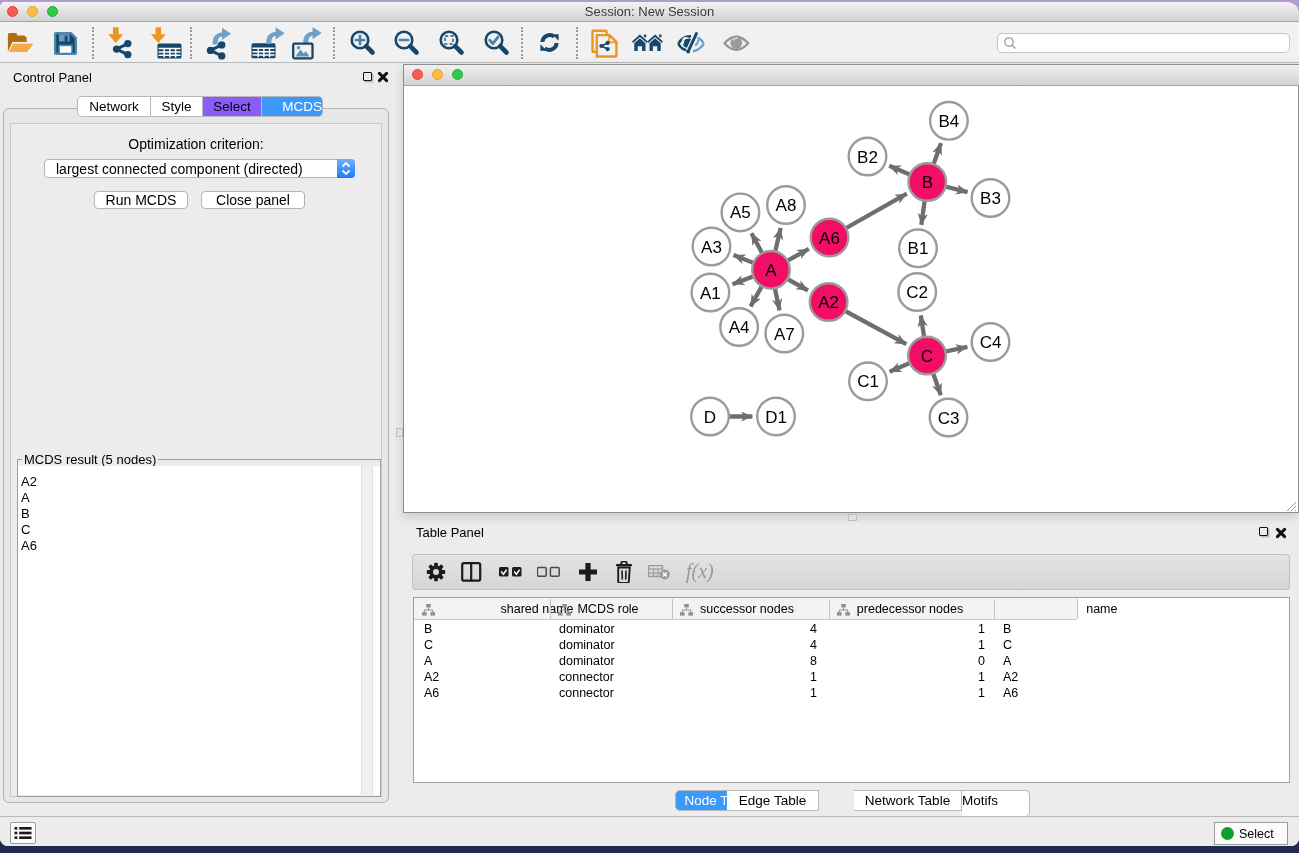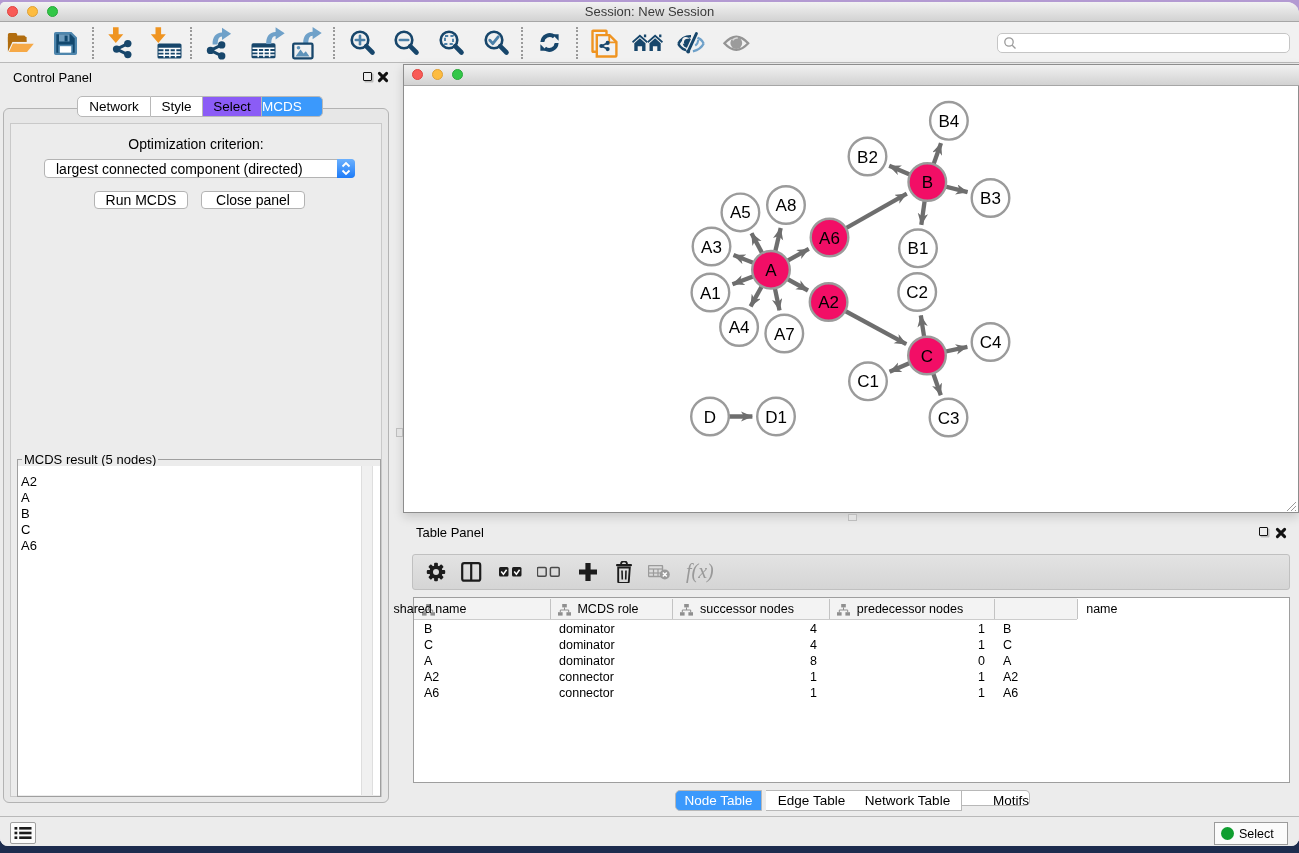--- a/index.html
+++ b/index.html
@@ -171,21 +171,21 @@
 
   <div class="abs" style="left:13px;top:70px;font-size:13px">Control Panel</div>
   <div style="position:absolute;left:363px;top:72px;width:9px;height:9px;border:1.6px solid #111;border-radius:1px;box-shadow:1.5px 1.5px 0 #bbb"></div>
   <svg style="position:absolute;left:377px;top:71px" width="12.0" height="12.0" viewBox="0 0 12 12">
 <path d="M2.4,2.4 L9.6,9.6 M9.6,2.4 L2.4,9.6" stroke="#111" stroke-width="3" stroke-linecap="round"></path>
     </svg>
   <div class="abs" style="left:3px;top:108px;width:386px;height:695px;border:1px solid #b3b3b3;border-radius:6px;background:#e7e7e7"></div>
   <div style="position:absolute;left:77px;top:96px;width:74px;height:21px;background:#fff;color:#000;border:1px solid #b8b8b8;border-radius:5px 0 0 5px;box-sizing:border-box;text-align:center;line-height:20px;font-size:13.5px">Network</div>
 <div style="position:absolute;left:151px;top:96px;width:52px;height:21px;background:#fff;color:#000;border:1px solid #b8b8b8;border-left:none;border-radius:0 0 0 0;box-sizing:border-box;text-align:center;line-height:20px;font-size:13.5px">Style</div>
 <div style="position:absolute;left:203px;top:96px;width:59px;height:21px;background:#8b5cf6;color:#000;border:1px solid #b8b8b8;border-left:none;border-radius:0 0 0 0;box-sizing:border-box;text-align:center;line-height:20px;font-size:13.5px">Select</div>
-<div style="position:absolute;left:262px;top:96px;width:61px;height:21px;background:#3b99fc;color:#fff;border:1px solid #b8b8b8;border-left:none;border-radius:0 5px 5px 0;box-sizing:border-box;text-align:left;line-height:20px;font-size:13.5px">MCDS</div>
+<div style="position:absolute;left:262px;top:96px;width:61px;height:21px;background:#3b99fc;color:#fff;border:1px solid #b8b8b8;border-left:none;border-radius:0 5px 5px 0;box-sizing:border-box;text-align:right;line-height:20px;font-size:13.5px">MCDS</div>
   <div class="abs" style="left:10px;top:123px;width:372px;height:674px;border:1px solid #c9c9c9;background:#ececec"></div>
   <div class="abs" style="left:10px;top:136px;width:372px;text-align:center;font-size:14px">Optimization criterion:</div>
   <div class="abs" style="left:44px;top:159px;width:311px;height:19px;background:#fff;border:1px solid #b3b3b3;border-radius:4px"></div>
   <div class="abs" style="left:56px;top:161px;font-size:14px">largest connected component (directed)</div>
   <div class="abs" style="left:337px;top:159px;width:18px;height:19px;background:linear-gradient(#6cb1fe,#1d7bf8);border-radius:0 4px 4px 0"></div>
   <svg class="abs" style="left:340px;top:161px" width="12" height="15" viewBox="0 0 12 15">
     <path d="M2.5,5.5 L6,2 L9.5,5.5" fill="none" stroke="#fff" stroke-width="1.8"></path>
     <path d="M2.5,9.5 L6,13 L9.5,9.5" fill="none" stroke="#fff" stroke-width="1.8"></path>
     </svg>
   <div class="abs" style="left:94px;top:191px;width:94px;height:18px;background:#fff;border:1px solid #b3b3b3;border-radius:4px;text-align:center;line-height:17px;font-size:14px">Run MCDS</div>
@@ -346,21 +346,21 @@
   <div class="abs" style="left:413px;top:597px;width:877px;height:186px;background:#fff;border:1px solid #9e9e9e"></div>
   <div class="abs" style="left:414px;top:598px;width:663px;height:22px;background:#f3f3f3;border-bottom:1px solid #cccccc"></div>
   <svg style="position:absolute;left:422px;top:604px" width="13" height="12" viewBox="0 0 13 12">
 <g fill="#8f8f8f">
         <rect x="4.2" y="0" width="4.6" height="3.4"></rect>
         <rect x="0" y="8.2" width="4.6" height="3.4"></rect>
         <rect x="8.4" y="8.2" width="4.6" height="3.4"></rect>
       </g>
 <path d="M6.5,3.4 V6 M2.3,8.2 V6 H10.7 V8.2" fill="none" stroke="#8f8f8f" stroke-width="1"></path>
     </svg>
-<div style="position:absolute;left:393.5px;top:598px;width:180px;height:22px;line-height:22px;text-align:left;font-size:12.5px">shared name</div>
+<div style="position:absolute;left:393.5px;top:598px;width:180px;height:22px;line-height:22px;text-align:right;font-size:12.5px">shared name</div>
 <svg style="position:absolute;left:558px;top:604px" width="13" height="12" viewBox="0 0 13 12">
 <g fill="#8f8f8f">
         <rect x="4.2" y="0" width="4.6" height="3.4"></rect>
         <rect x="0" y="8.2" width="4.6" height="3.4"></rect>
         <rect x="8.4" y="8.2" width="4.6" height="3.4"></rect>
       </g>
 <path d="M6.5,3.4 V6 M2.3,8.2 V6 H10.7 V8.2" fill="none" stroke="#8f8f8f" stroke-width="1"></path>
     </svg>
 <div style="position:absolute;left:518px;top:598px;width:180px;height:22px;line-height:22px;text-align:center;font-size:12.5px">MCDS role</div>
 <svg style="position:absolute;left:680px;top:604px" width="13" height="12" viewBox="0 0 13 12">
@@ -406,23 +406,23 @@
 <div style="position:absolute;left:559px;top:669px;height:16px;line-height:16px;font-size:12.5px">connector</div>
 <div style="position:absolute;left:700px;top:669px;width:117px;height:16px;line-height:16px;font-size:12.5px;text-align:right">1</div>
 <div style="position:absolute;left:870px;top:669px;width:115px;height:16px;line-height:16px;font-size:12.5px;text-align:right">1</div>
 <div style="position:absolute;left:1003px;top:669px;height:16px;line-height:16px;font-size:12.5px">A2</div>
 <div style="position:absolute;left:424px;top:685px;height:16px;line-height:16px;font-size:12.5px">A6</div>
 <div style="position:absolute;left:559px;top:685px;height:16px;line-height:16px;font-size:12.5px">connector</div>
 <div style="position:absolute;left:700px;top:685px;width:117px;height:16px;line-height:16px;font-size:12.5px;text-align:right">1</div>
 <div style="position:absolute;left:870px;top:685px;width:115px;height:16px;line-height:16px;font-size:12.5px;text-align:right">1</div>
 <div style="position:absolute;left:1003px;top:685px;height:16px;line-height:16px;font-size:12.5px">A6</div>
   <div style="position:absolute;left:675px;top:790px;width:87px;height:21px;background:#3b99fc;color:#fff;border:1px solid #b8b8b8;border-radius:5px 0 0 5px;box-sizing:border-box;text-align:center;line-height:20px;font-size:13.5px">Node Table</div>
-<div style="position:absolute;left:766px;top:790px;width:92px;height:21px;background:#fff;color:#000;border:1px solid #b8b8b8;border-left:none;border-radius:0 0 0 0;box-sizing:border-box;text-align:center;line-height:20px;font-size:13.5px">Edge Table</div>
+<div style="position:absolute;left:727px;top:790px;width:92px;height:21px;background:#fff;color:#000;border:1px solid #b8b8b8;border-left:none;border-radius:0 0 0 0;box-sizing:border-box;text-align:center;line-height:20px;font-size:13.5px">Edge Table</div>
 <div style="position:absolute;left:854px;top:790px;width:108px;height:21px;background:#fff;color:#000;border:1px solid #b8b8b8;border-left:none;border-radius:0 0 0 0;box-sizing:border-box;text-align:center;line-height:20px;font-size:13.5px">Network Table</div>
-<div style="position:absolute;left:962px;top:790px;width:68px;height:16px;background:#fff;color:#000;border:1px solid #b8b8b8;border-left:none;border-radius:0 5px 5px 0;box-sizing:border-box;text-align:right;line-height:20px;font-size:13.5px">Motifs</div>
+<div style="position:absolute;left:962px;top:790px;width:68px;height:27px;background:#fff;color:#000;border:1px solid #b8b8b8;border-left:none;border-radius:0 5px 5px 0;box-sizing:border-box;text-align:left;line-height:20px;font-size:13.5px">Motifs</div>
 
   <div class="abs" style="left:0;top:816px;width:1299px;height:30px;background:#ececec;border-top:1px solid #b9b9b9"></div>
   <div class="abs" style="left:10px;top:822px;width:26px;height:22px;background:#fbfbfb;border:1px solid #9f9f9f;border-radius:2px;display:flex;align-items:center;justify-content:center">
       <svg width="18" height="14" viewBox="0 0 18 14">
         <g fill="#1a1a1a">
 <rect x="0.5" y="1" width="2.8" height="2.6"></rect>
           <rect x="5.2" y="1" width="12.3" height="2.6"></rect>
 <rect x="0.5" y="5.7" width="2.8" height="2.6"></rect>
           <rect x="5.2" y="5.7" width="12.3" height="2.6"></rect>
 <rect x="0.5" y="10.4" width="2.8" height="2.6"></rect>

